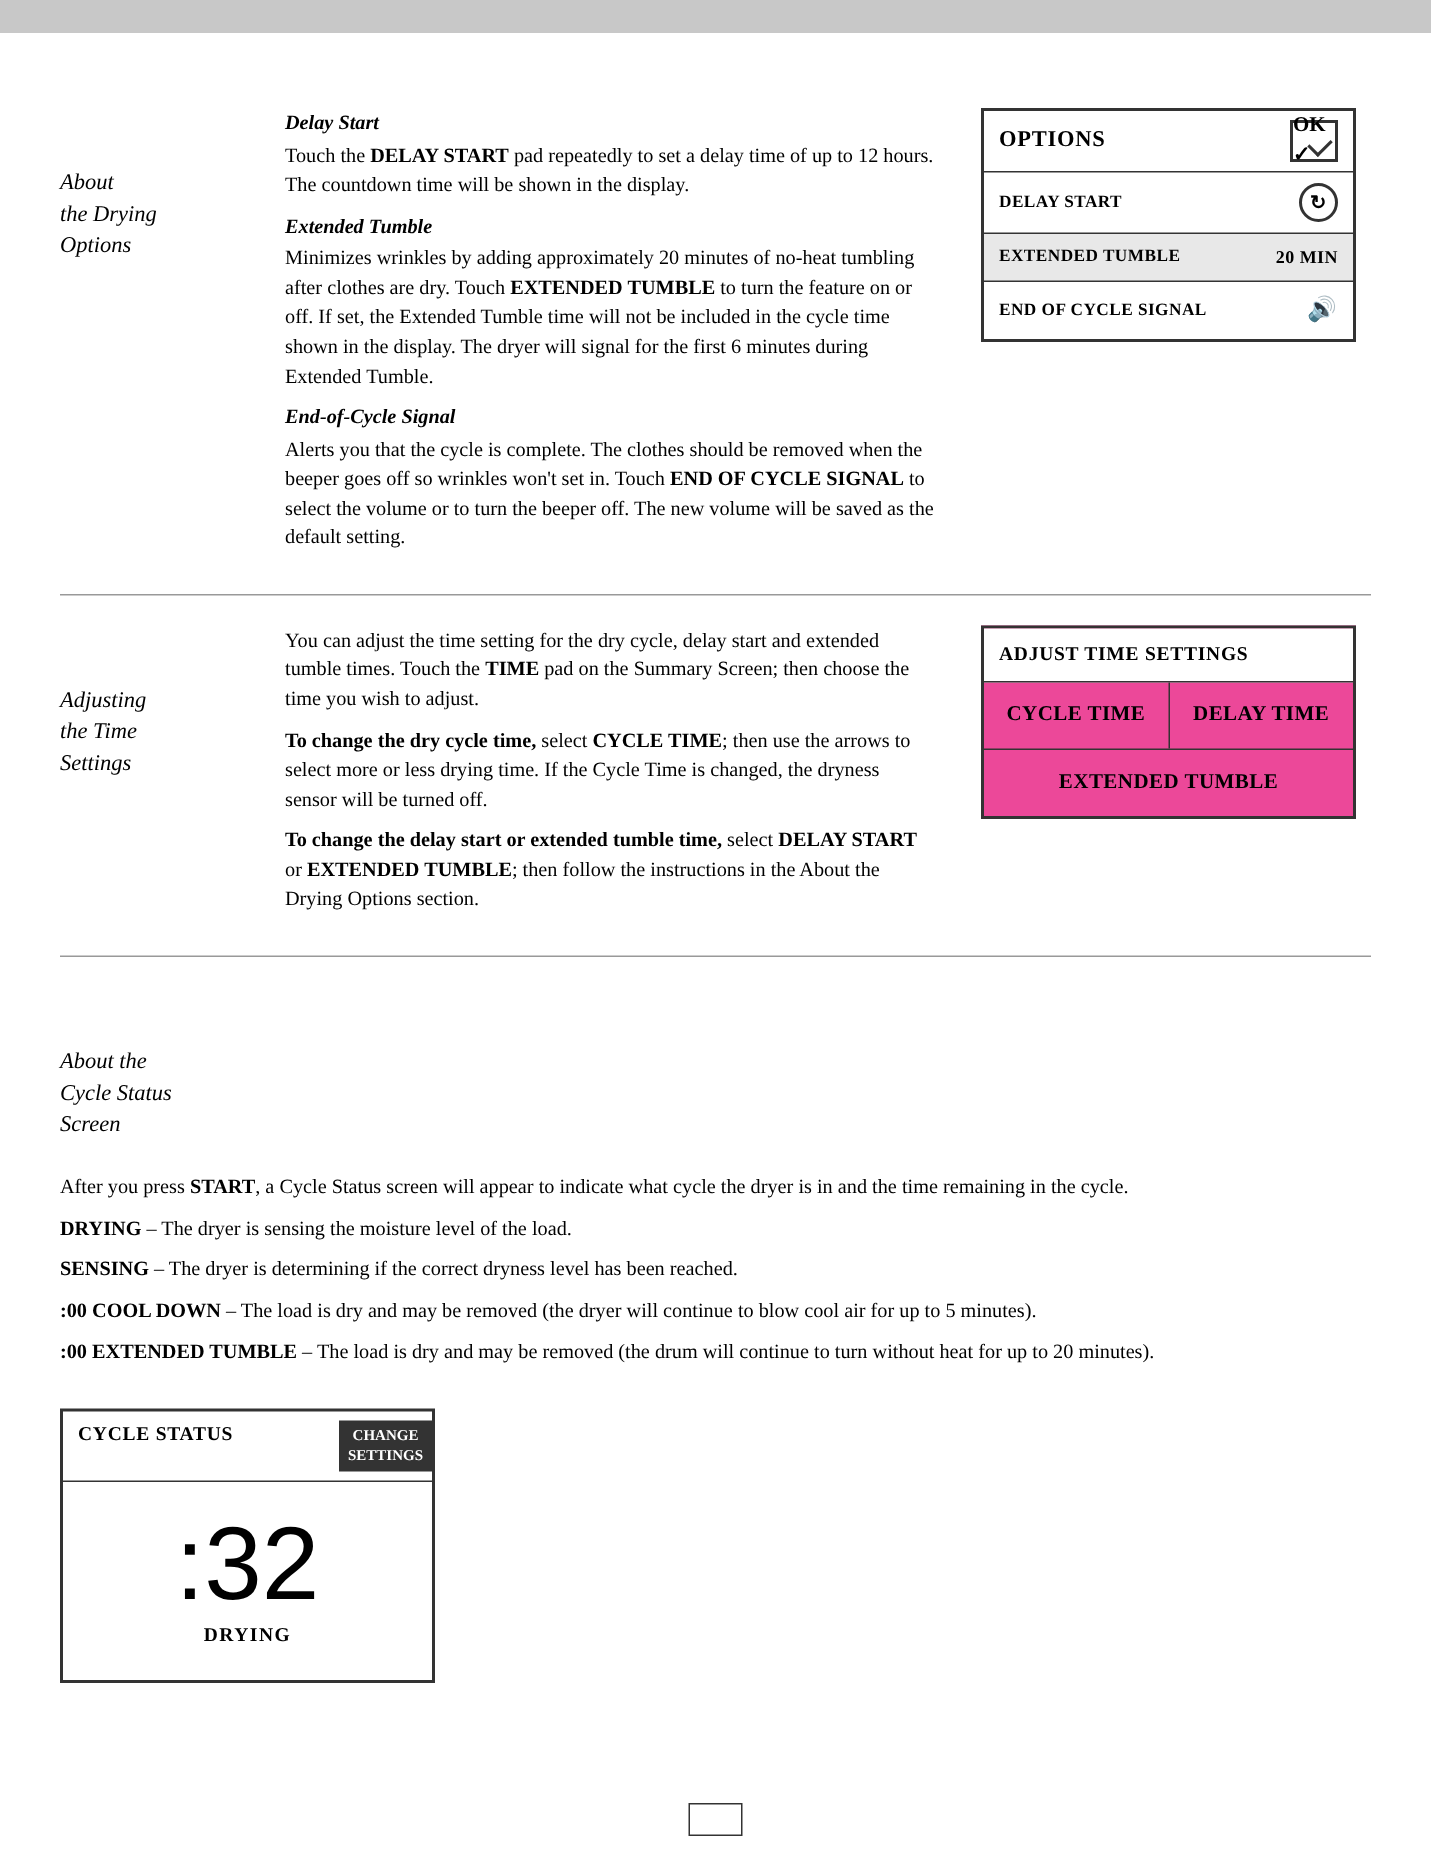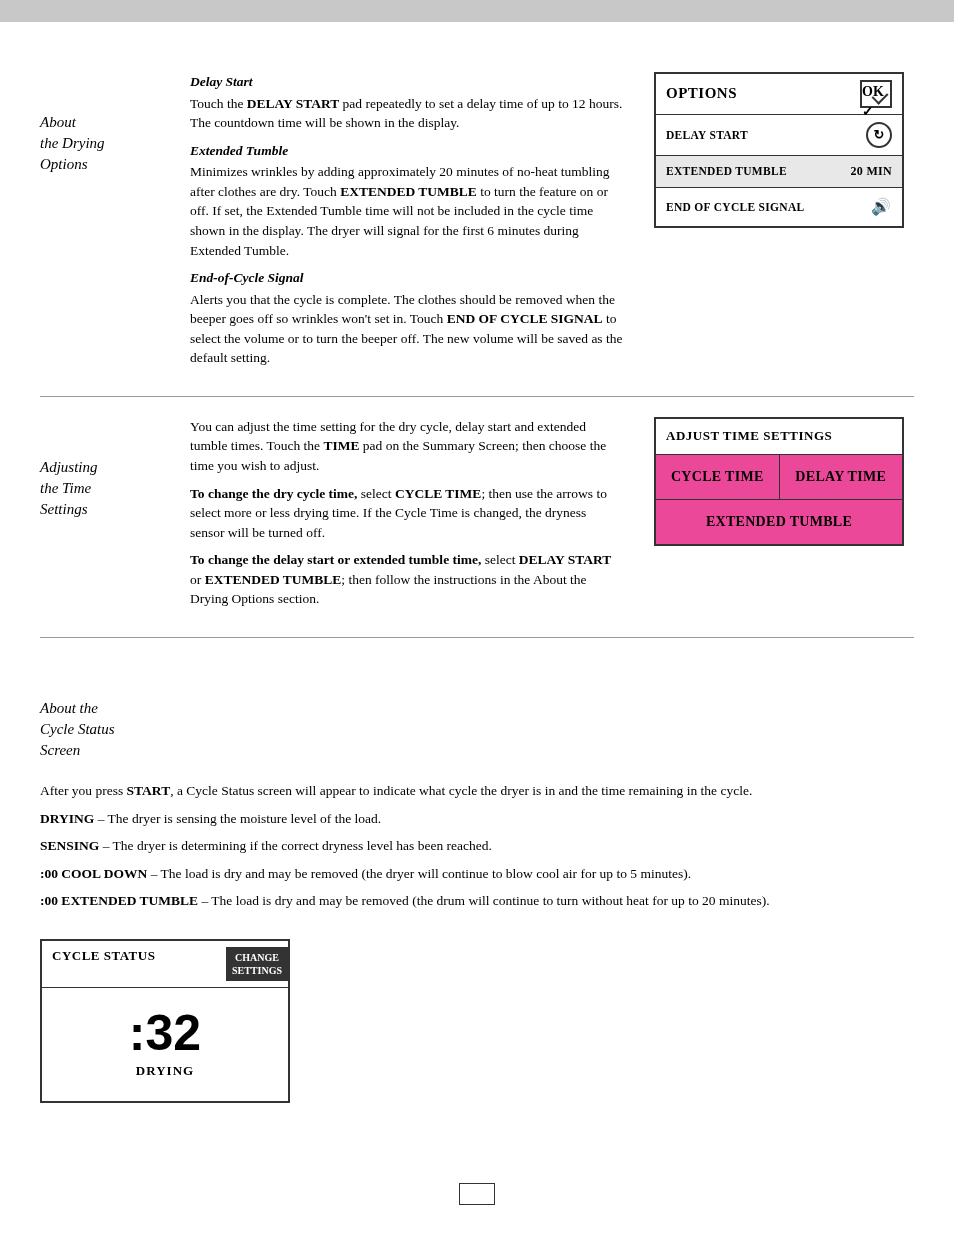--- a/index.html
+++ b/index.html
@@ -90,21 +90,21 @@
       font-weight: bold;
       font-size: 15px;
       letter-spacing: 0.5px;
     }
 
     .ok-btn {
       border: 2px solid #333;
       width: 32px;
       height: 28px;
       display: flex;
-      align-items: flex-start;
+      align-items: center;
       justify-content: center;
       font-weight: bold;
       font-size: 12px;
       background: #fff;
       position: relative;
     }
 
     .ok-btn::after {
       content: '';
       position: absolute;
@@ -236,22 +236,22 @@
 
     .cycle-display {
       display: flex;
       flex-direction: column;
       align-items: center;
       justify-content: center;
       padding: 20px 10px 20px 10px;
     }
 
     .cycle-time {
-      font-size: 50px;
-      font-weight: bold;
+      font-size: 69px;
+      font-weight: normal;
       font-family: Arial, sans-serif;
       line-height: 1;
     }
 
     .cycle-status-label {
       font-size: 13px;
       font-weight: bold;
       letter-spacing: 1px;
       margin-top: 4px;
     }

